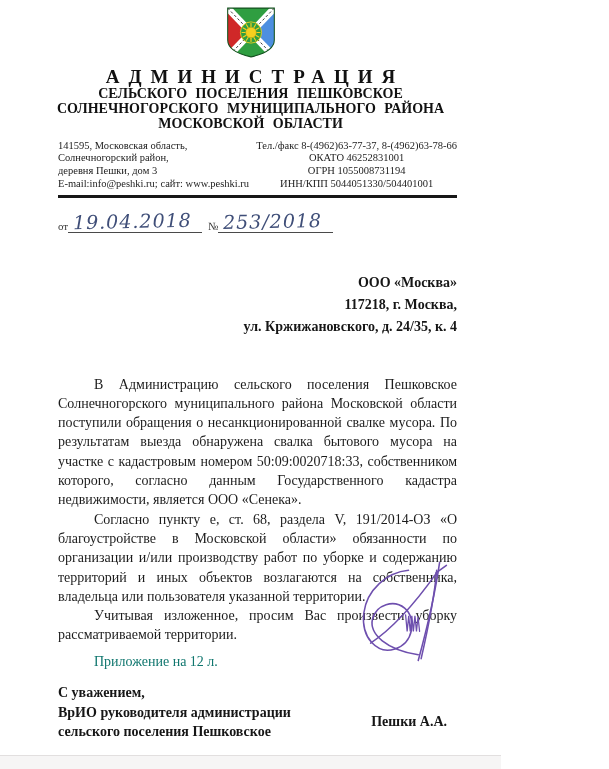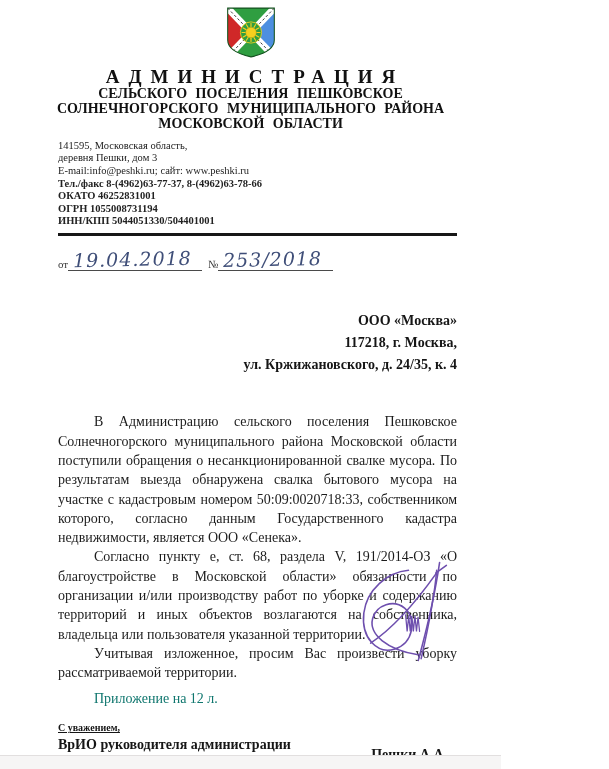--- a/index.html
+++ b/index.html
@@ -15,41 +15,41 @@
   .org-title1{
     text-align:center;font-weight:bold;font-size:19px;color:#111;
     letter-spacing:9px;padding-left:9px;margin-top:8px;line-height:1.05;
   }
   .org-line{
     text-align:center;font-weight:bold;font-size:14px;color:#111;
     word-spacing:5px;line-height:1.07;
   }
   
   .contacts{display:flex;justify-content:space-between;margin-top:8px;
-    font-size:10.5px;line-height:1.2;color:#222;flex-direction:column;}
-  .contacts-right{text-align:left;font-weight:bold;}
+    font-size:10.5px;line-height:1.2;color:#222;}
+  .contacts-right{text-align:center;}
   .rule{height:3px;background:#171717;margin-top:5px;}
   
   .ref-line{margin-top:9px;display:flex;align-items:flex-end;font-size:11px;color:#333;height:26px;}
   .ref-label{padding-bottom:1px;}
   .hand{
     font-family:"DejaVu Serif", serif;font-style:italic;
     color:#3f4e78;font-size:19px;letter-spacing:1px;
     display:inline-block;transform:rotate(-1.2deg);
   }
   .ref-underline{display:inline-block;border-bottom:1.2px solid #4a4a4a;
     padding:0 10px 0 5px;margin-right:6px;}
   
   .recipient{margin-top:39px;text-align:right;font-weight:bold;font-size:14px;
     line-height:1.58;color:#161616;}
   
   .body-text{margin-top:36px;font-size:14px;line-height:19.3px;text-align:justify;color:#1c1c1c;}
   .body-text p{margin:0;text-indent:36px;}
   .attachment{margin-top:9px;font-size:14px;text-indent:36px;color:#0f766e;}
-  .salutation{margin-top:15px;font-weight:bold;font-size:10px;color:#161616;text-decoration:underline;}
+  .salutation{margin-top:15px;font-weight:bold;font-size:14px;color:#161616;}
   
   .sign-row{margin-top:2px;display:flex;justify-content:space-between;align-items:center;}
   .position{font-weight:bold;font-size:14px;line-height:1.4;color:#161616;}
   .signer-name{font-weight:bold;font-size:14px;color:#161616;padding-right:10px;}
   .signature{position:absolute;left:358px;top:558px;width:102px;height:108px;}
   
   .scan-edge{position:absolute;left:0;right:0;bottom:0;height:13px;
     background:#f6f5f5;border-top:1px solid #e2dfdf;}
 </style>
 </head>
@@ -94,20 +94,21 @@
   <div class="org-title1">АДМИНИСТРАЦИЯ</div>
   <div class="org-line">СЕЛЬСКОГО ПОСЕЛЕНИЯ ПЕШКОВСКОЕ</div>
   <div class="org-line">СОЛНЕЧНОГОРСКОГО МУНИЦИПАЛЬНОГО РАЙОНА</div>
   <div class="org-line">МОСКОВСКОЙ ОБЛАСТИ</div>
 
   <div class="content">
 
     <div class="contacts">
       <div class="contacts-left">
         <div>141595, Московская область,</div>
+        <div>Солнечногорский район,</div>
         <div>деревня Пешки, дом 3</div>
         <div>E-mail:info@peshki.ru; сайт: www.peshki.ru</div>
       </div>
       <div class="contacts-right">
         <div>Тел./факс 8-(4962)63-77-37, 8-(4962)63-78-66</div>
         <div>ОКАТО 46252831001</div>
         <div>ОГРН 1055008731194</div>
         <div>ИНН/КПП 5044051330/504401001</div>
       </div>
     </div>

